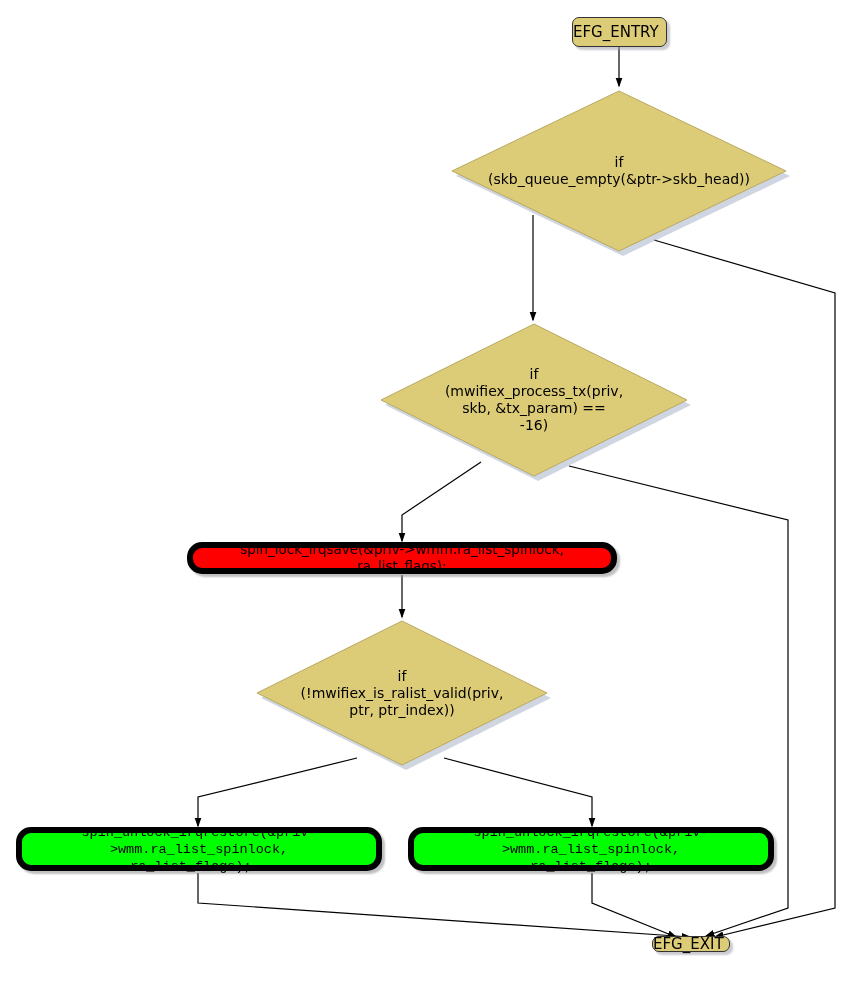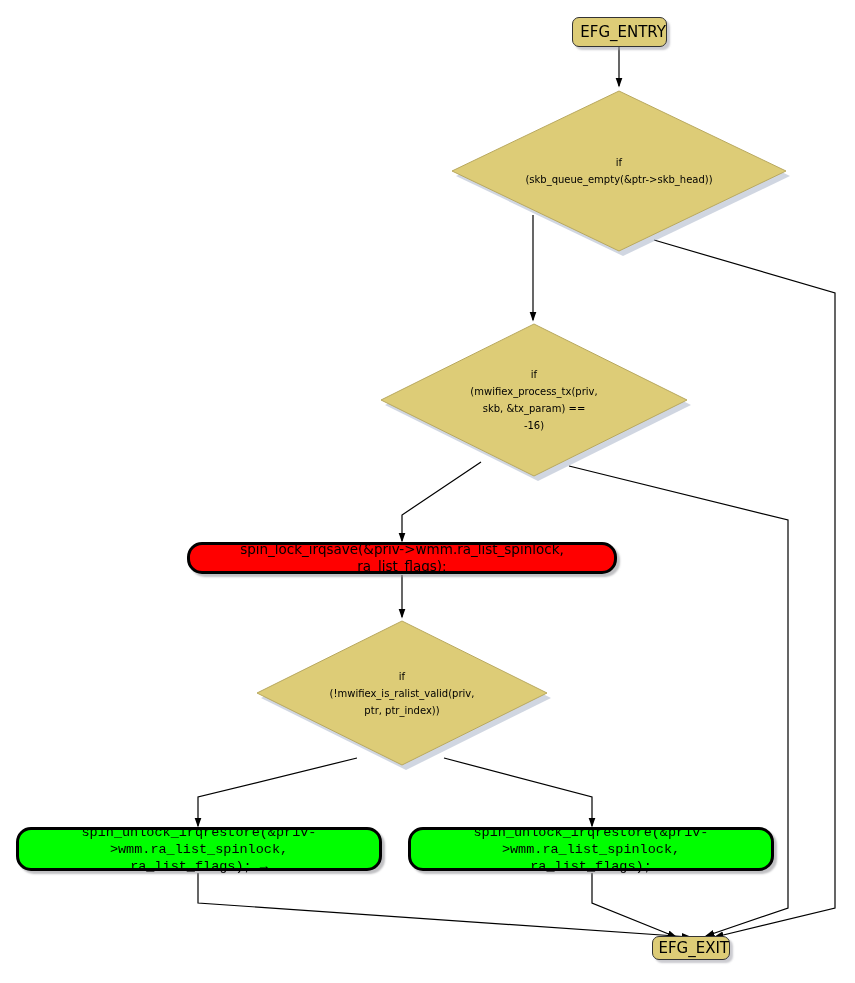--- a/index.html
+++ b/index.html
@@ -32,30 +32,30 @@
   }
 
   
   .terminal {
     background: #ddcc77;
     border: 1px solid #333333;
     border-radius: 7px;
     box-shadow: 3px 3px 2px rgba(160,160,170,0.55);
     display: flex;
     align-items: center;
-    justify-content: flex-end;
+    justify-content: flex-start;
     color: #000000;
     font-size: 15px;
     white-space: nowrap;
   }
 
   
   .stmt {
     border-radius: 15px;
-    border: 3px solid #000000;
+    border: 6px solid #000000;
     box-shadow: 3px 3px 2px rgba(150,150,155,0.6);
     display: flex;
     align-items: center;
     justify-content: center;
     text-align: center;
     color: #000000;
     font-size: 13.5px;
     line-height: 17px;
     padding: 2px 6px;
     box-sizing: border-box;
@@ -74,21 +74,21 @@
   }
   .decision .dlabel {
     position: absolute;
     left: 0; top: 0;
     width: 100%;
     height: 100%;
     display: flex;
     align-items: center;
     justify-content: center;
     text-align: center;
-    font-size: 10px;
+    font-size: 14px;
     line-height: 17px;
     color: #000000;
     pointer-events: none;
     white-space: pre-line;
   }
 </style>
 </head>
 <body>
 
 <div id="canvas">
@@ -164,17 +164,17 @@
   <div class="node stmt green" style="left:16px; top:827px; width:366px; height:44px; white-space:pre-line;">
     <span style="white-space:pre-line;">spin_unlock_irqrestore(&amp;priv-&gt;wmm.ra_list_spinlock,
 ra_list_flags); →</span>
   </div>
 
   <div class="node stmt green" style="left:408px; top:827px; width:366px; height:44px; white-space:pre-line;">
     <span style="white-space:pre-line;">spin_unlock_irqrestore(&amp;priv-&gt;wmm.ra_list_spinlock,
 ra_list_flags);</span>
   </div>
 
-  <div class="node terminal" style="left:652px; top:936px; width:78px; height:24px;">
+  <div class="node terminal" style="left:652px; top:936px; width:78px; height:16px;">
     <span>EFG_EXIT</span>
   </div>
 
 </div>
 
 </body></html>

